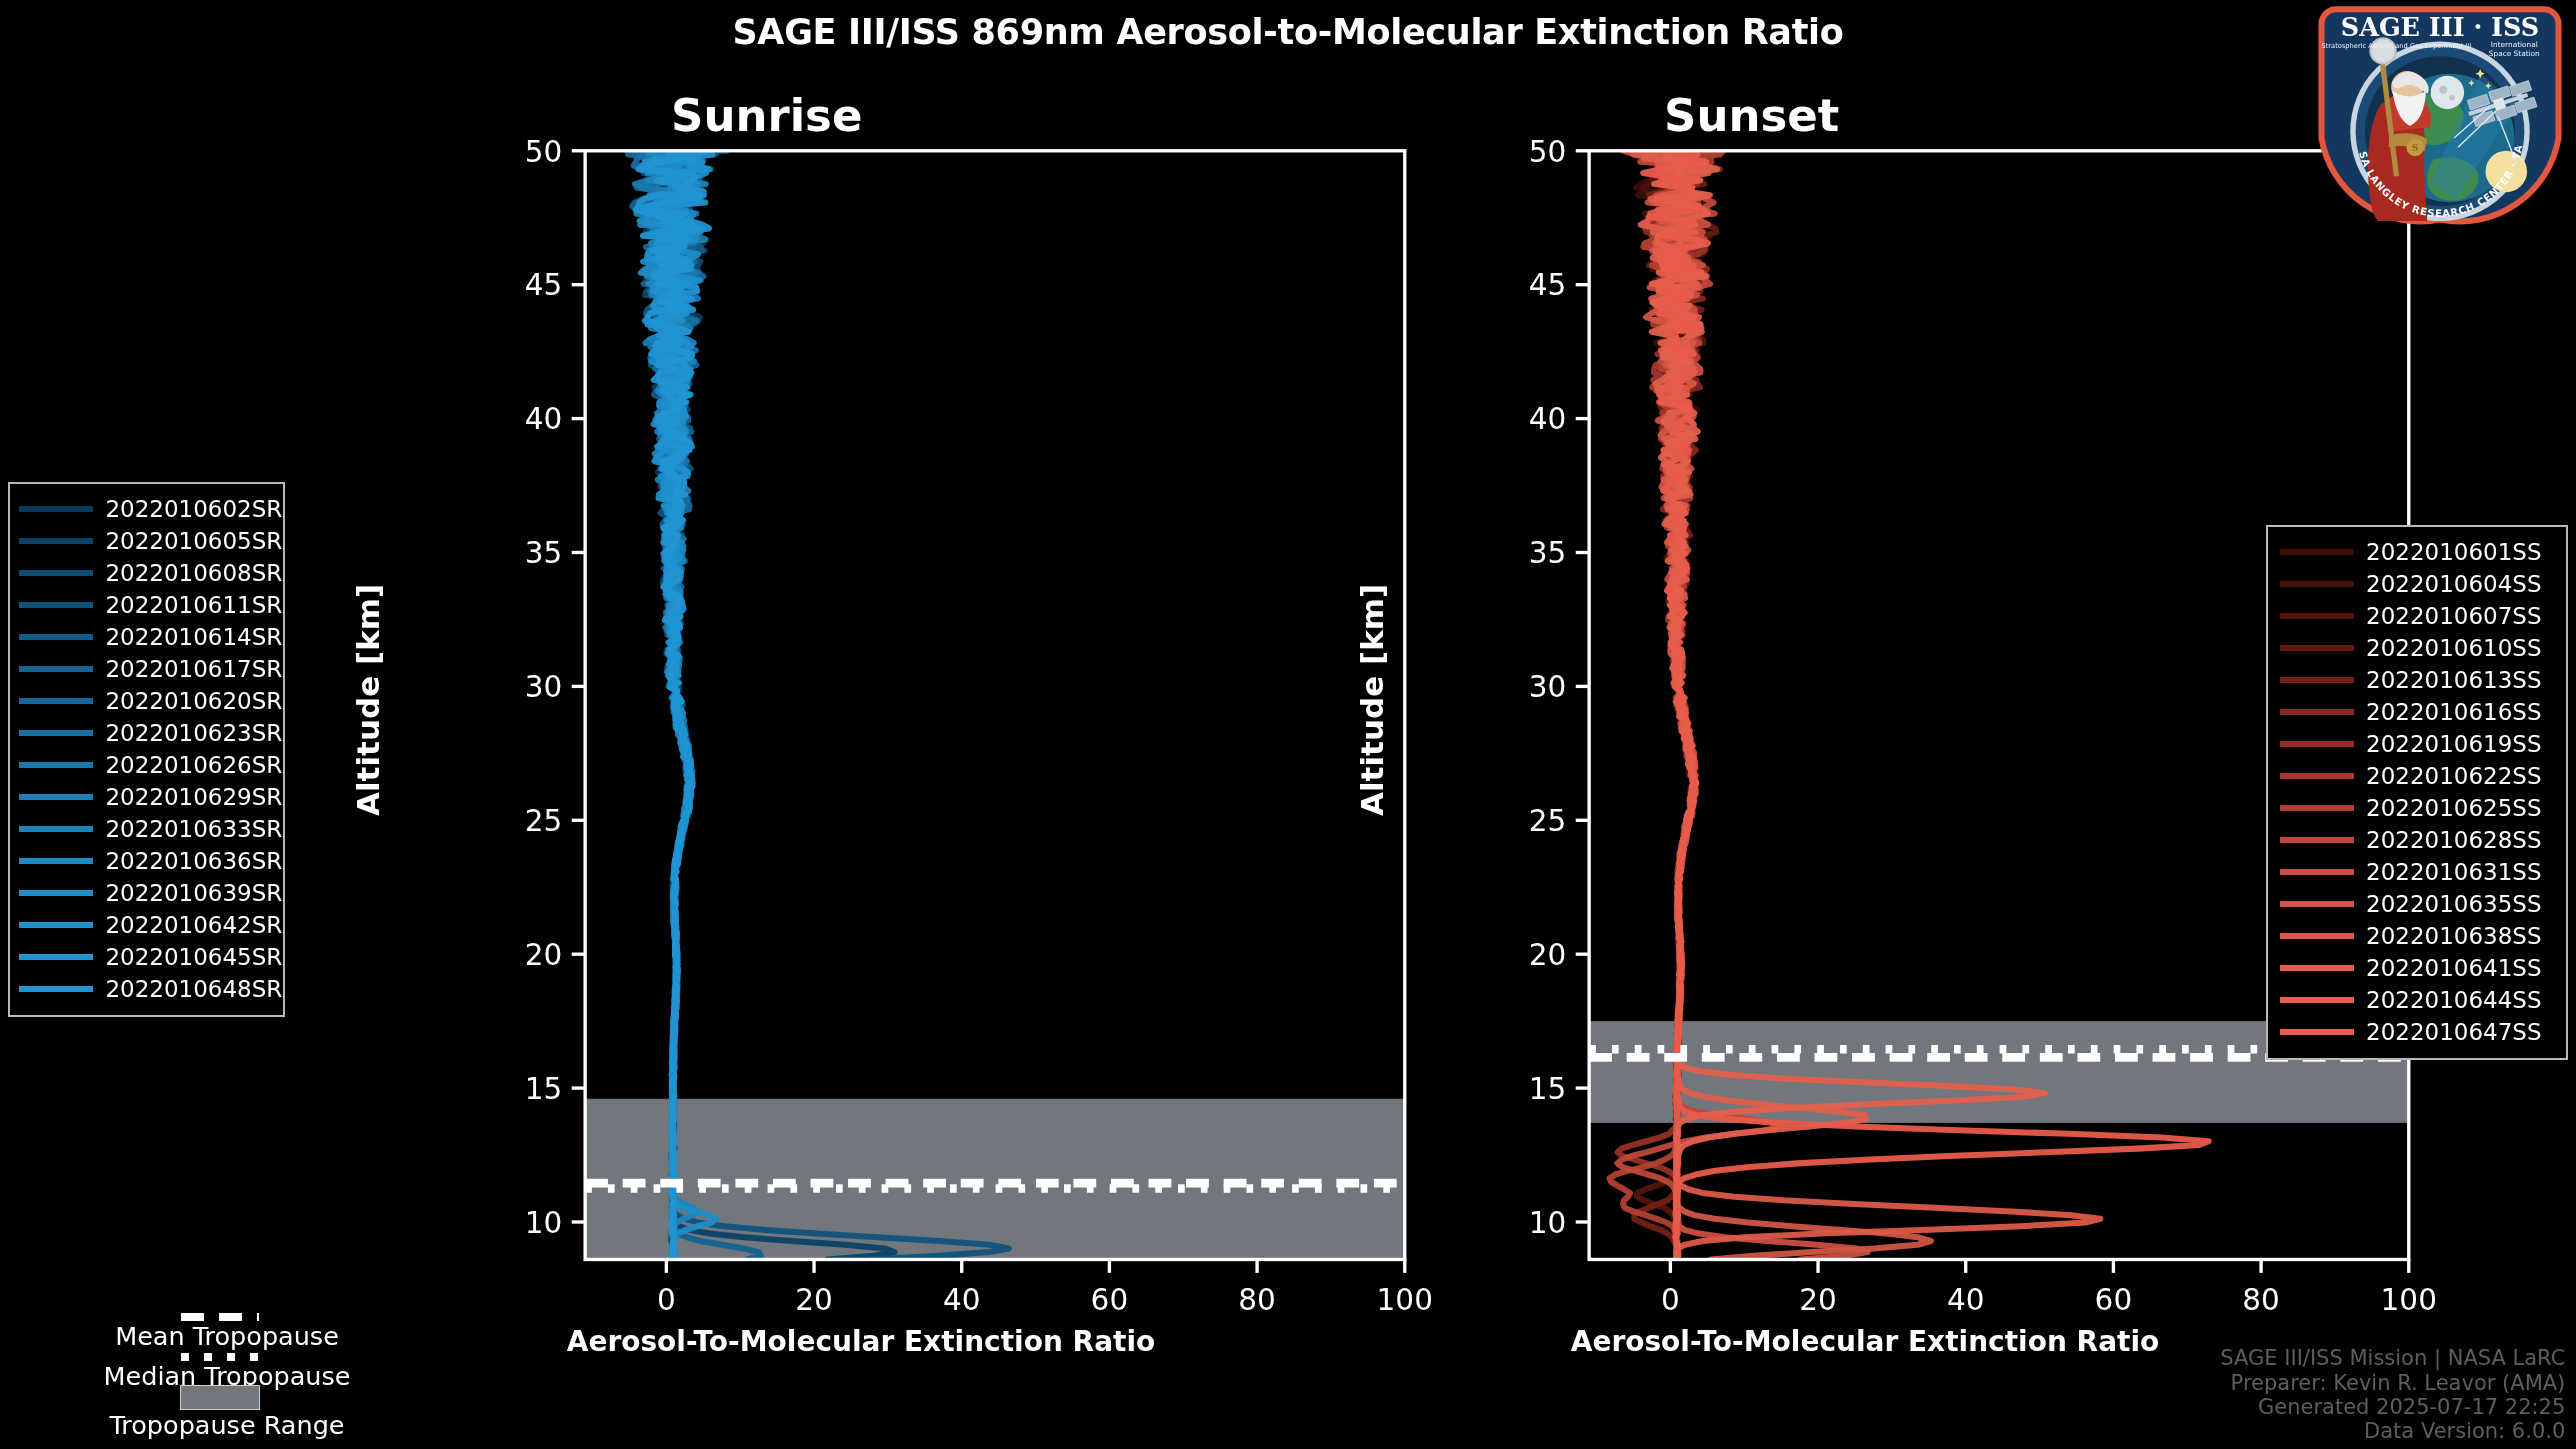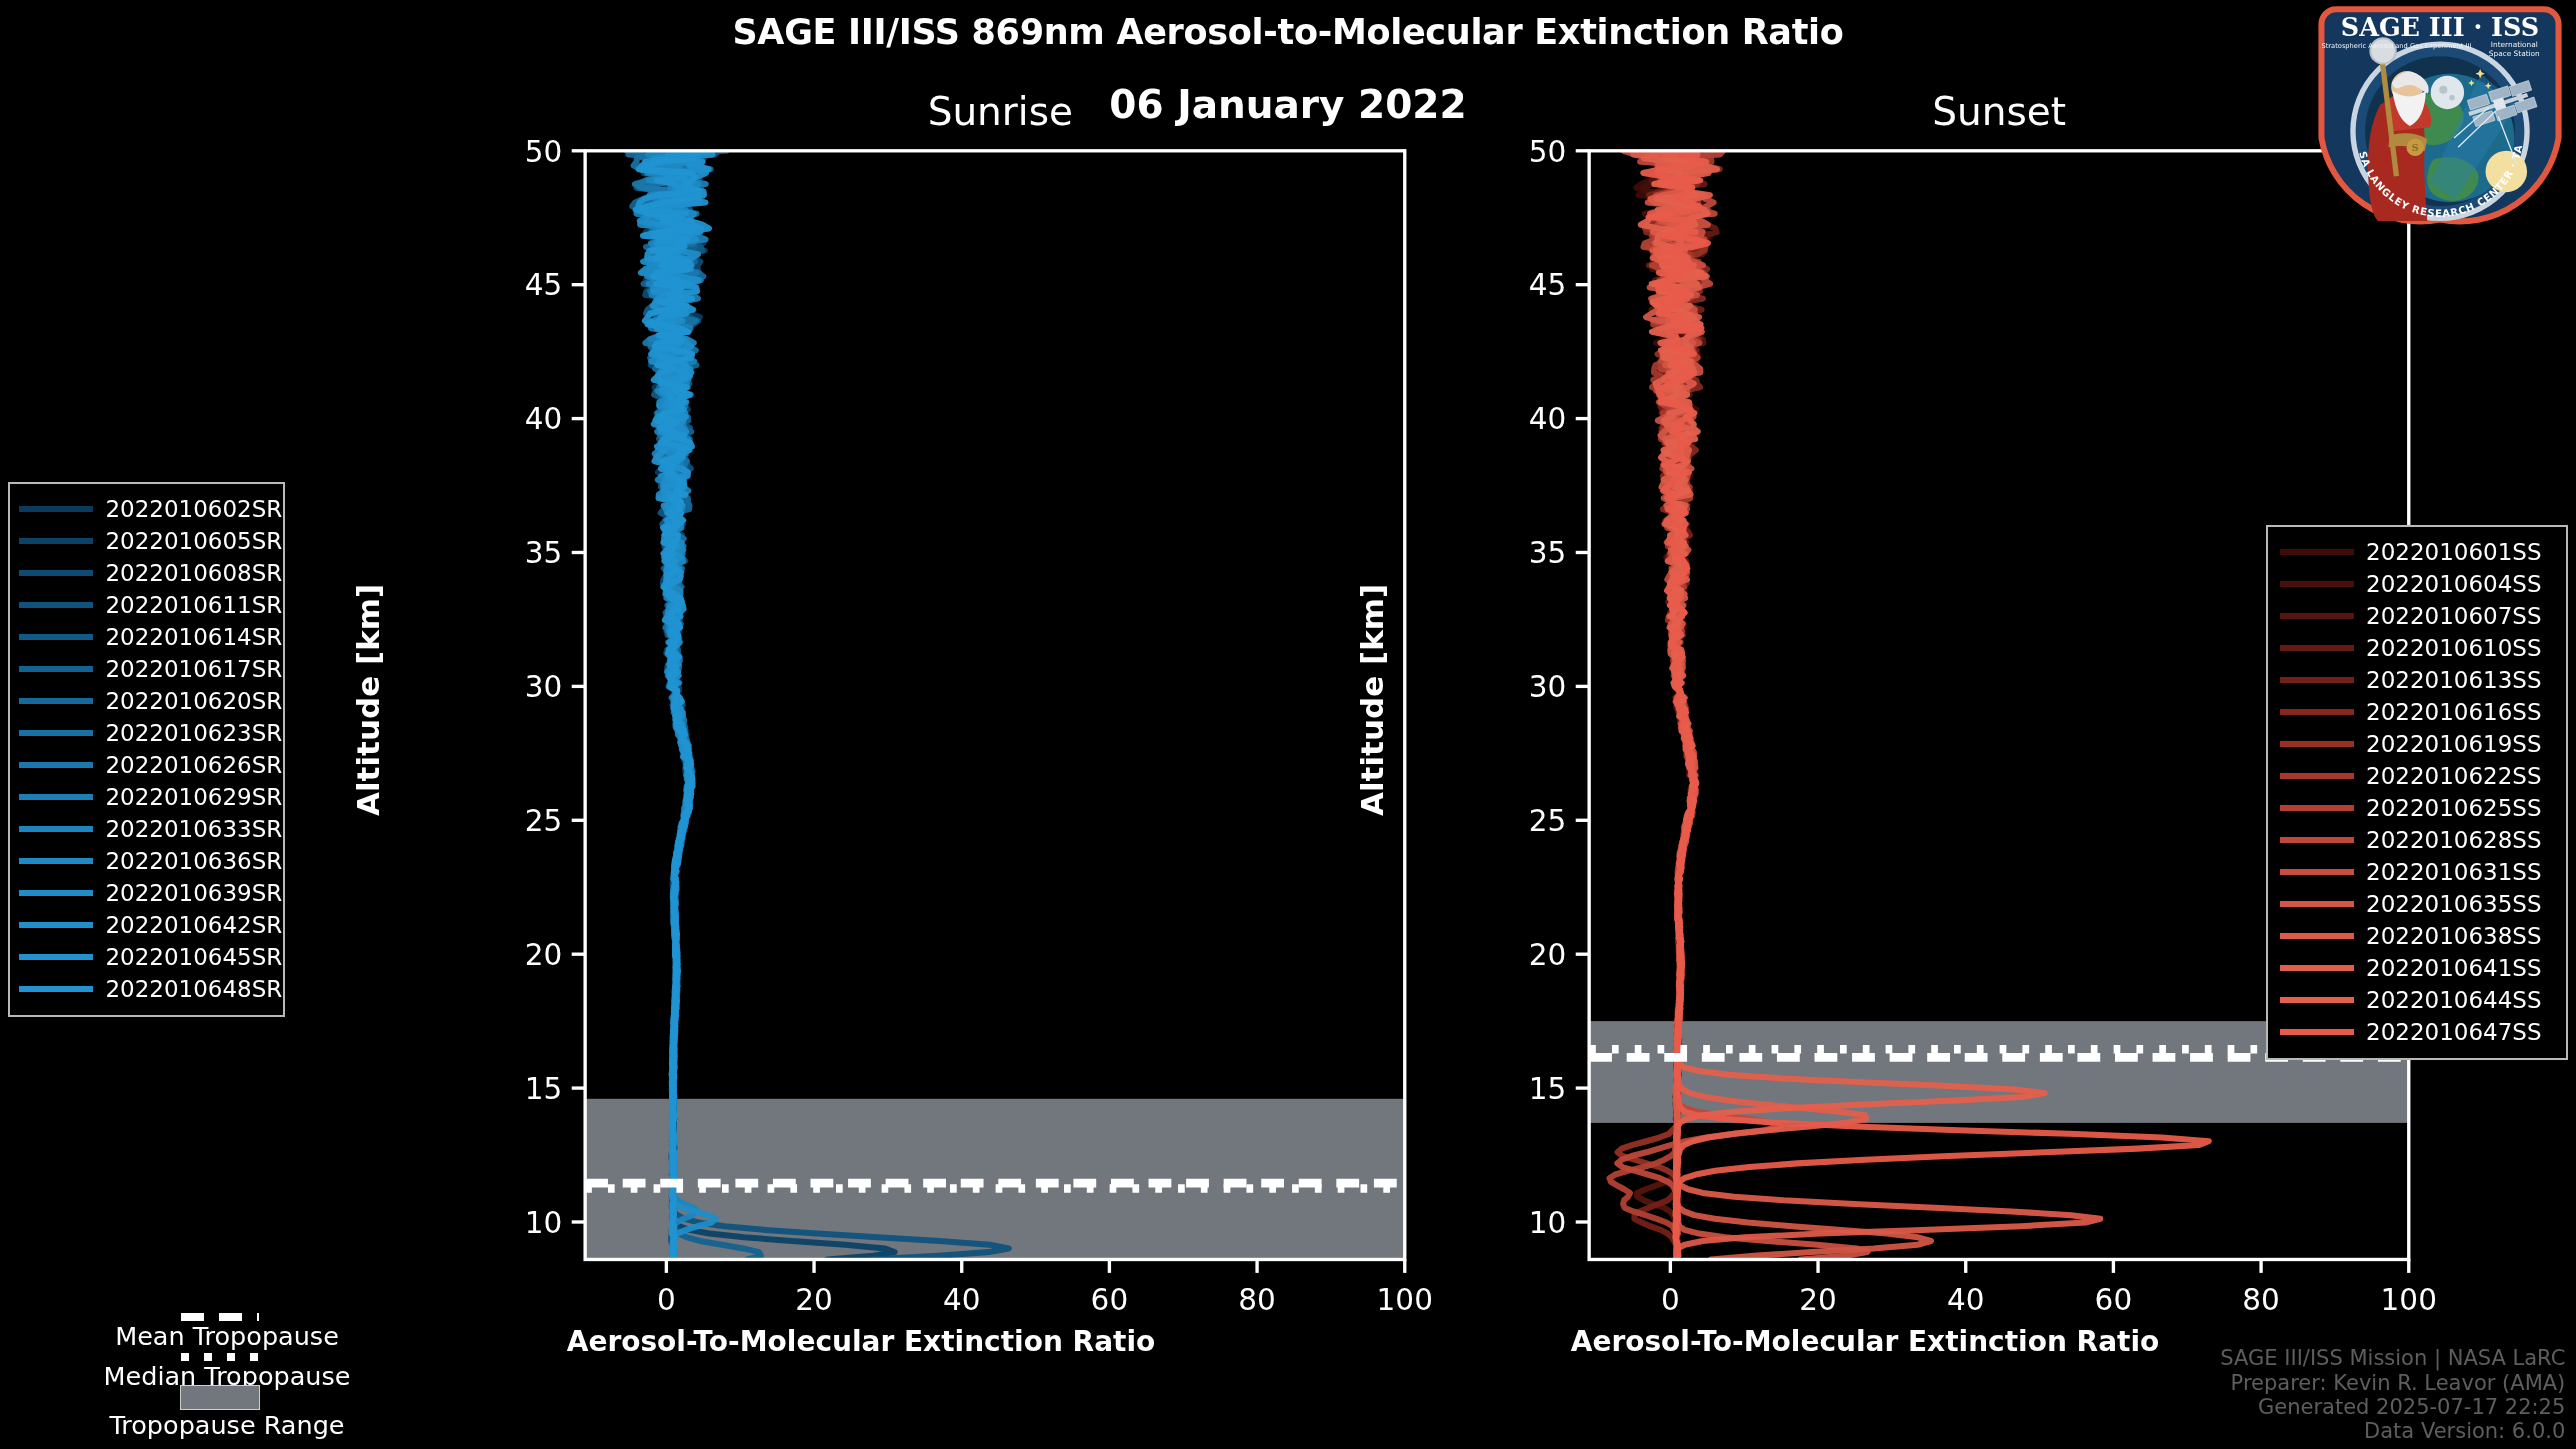--- a/index.html
+++ b/index.html
@@ -7,21 +7,21 @@
        font-family:"DejaVu Sans","Liberation Sans",sans-serif;color:#fff;}
 
   #root{position:absolute;inset:0;}
 
   
   .main-title{position:absolute;left:0;right:0;top:12px;text-align:center;
               font-size:35px;font-weight:bold;letter-spacing:-0.3px;
               font-family:"DejaVu Sans","Liberation Sans",sans-serif;}
   .date-title{position:absolute;left:0;right:0;top:82px;text-align:center;
               font-size:39px;font-weight:bold;}
-  .panel-caption{position:absolute;top:89px;font-size:39px;font-weight:normal;text-align:right;}
+  .panel-caption{position:absolute;top:89px;font-size:45px;font-weight:bold;text-align:left;}
   #cap-left{left:671px;width:402px;}
   #cap-right{left:1664px;width:402px;}
 
   
   .panel{position:absolute;}
 
   .axis-svg{position:absolute;left:0;top:0;overflow:visible;}
 
   .ylabel{position:absolute;font-size:31px;font-weight:bold;
           transform:rotate(-90deg);transform-origin:left top;white-space:nowrap;}
@@ -56,21 +56,20 @@
 
   
   #logo{position:absolute;left:2316px;top:4px;width:248px;height:221px;}
 </style>
 </head>
 <body>
 
 <div id="root">
 
   <div class="main-title">SAGE III/ISS 869nm Aerosol-to-Molecular Extinction Ratio</div>
-  <div class="date-title">06 January 2022</div>
   <div class="panel-caption" id="cap-left">Sunrise</div>
   <div class="panel-caption" id="cap-right">Sunset</div>
 
   <div class="panel" id="panel-sunrise" style="left: 451px; top: 144px; width: 820px; height: 1109px;">
       <svg class="axis-svg" width="994" height="1243" viewBox="-200 -10 1482 1853">
         <defs>
           <clipPath id="clip-sunrise">
             <rect x="0" y="0" width="1222" height="1653"></rect>
           </clipPath>
         </defs>

